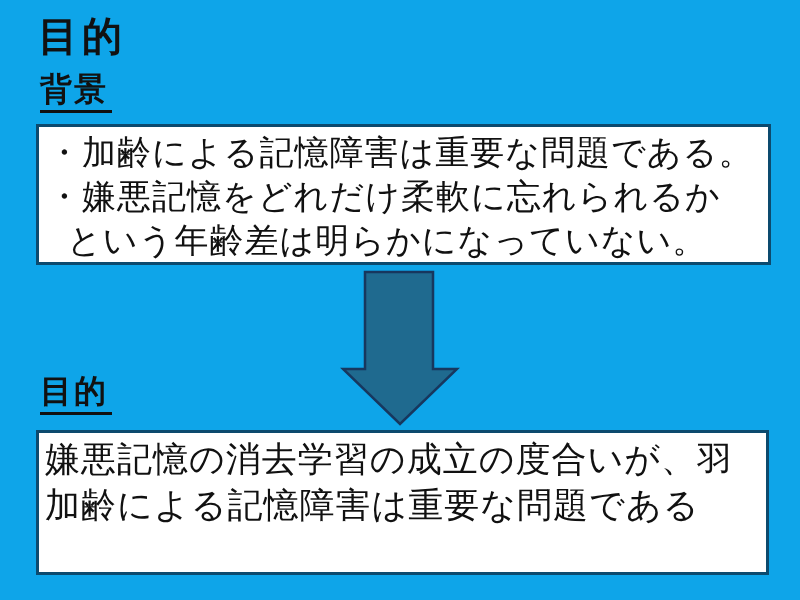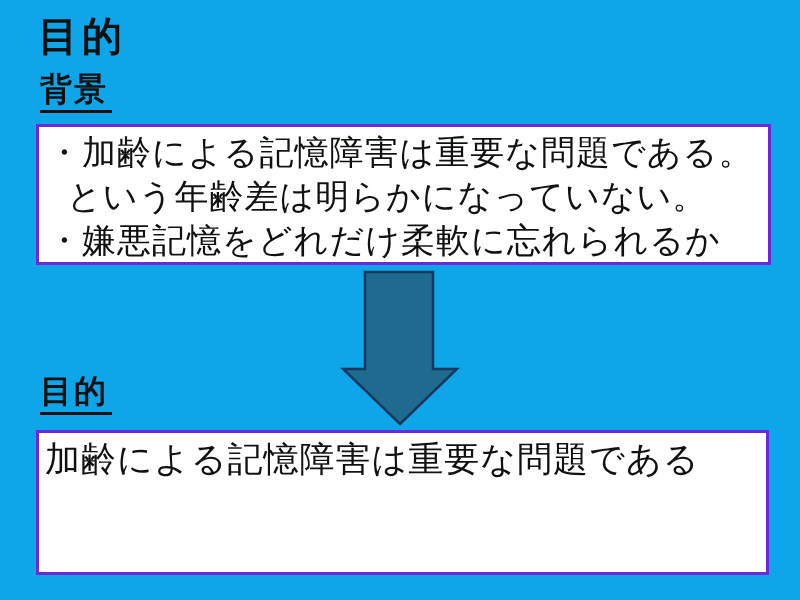--- a/index.html
+++ b/index.html
@@ -42,21 +42,21 @@
     margin-top: 8px;
   }
   .heading-purpose {
     left: 40px;
     top: 374px;
   }
   .text-box {
     position: absolute;
     left: 36px;
     width: 721px;
-    border: 3px solid #6d28d9;
+    border: 3px solid #0c4a6e;
     background: #ffffff;
     box-sizing: content-box;
   }
   .box-background {
     top: 124px;
     height: 132px;
     padding: 3px 0 0 8px;
   }
   .box-purpose {
     top: 430px;
@@ -89,30 +89,31 @@
 
 <div class="slide">
 
   <div class="slide-title">目的</div>
 
   <div class="section-heading heading-background">背景</div>
 
   <div class="text-box box-background">
     <div>
         <div class="box-line">・加齢による記憶障害は重要な問題である。</div>
+        <div class="box-line">・嫌悪記憶をどれだけ柔軟に忘れられるか</div>
         <div class="box-line indent">という年齢差は明らかになっていない。</div>
-        <div class="box-line">・嫌悪記憶をどれだけ柔軟に忘れられるか</div>
       </div>
   </div>
 
   <svg class="down-arrow-svg" viewBox="0 0 120 158" xmlns="http://www.w3.org/2000/svg">
     <polygon points="25,3 93,3 93,100 117,100 60,155 3,100 25,100" stroke-width="2.5" stroke-linejoin="miter" fill="#1f6a8f" stroke="#17375e"></polygon>
   </svg>
 
   <div class="section-heading heading-purpose">目的</div>
 
   <div class="text-box box-purpose">
     <div>
+        <div class="box-line">嫌悪記憶の消去学習の成立の度合いが、羽</div>
         <div class="box-line">加齢による記憶障害は重要な問題である</div>
       </div>
   </div>
 
 </div>
 
 </body></html>

